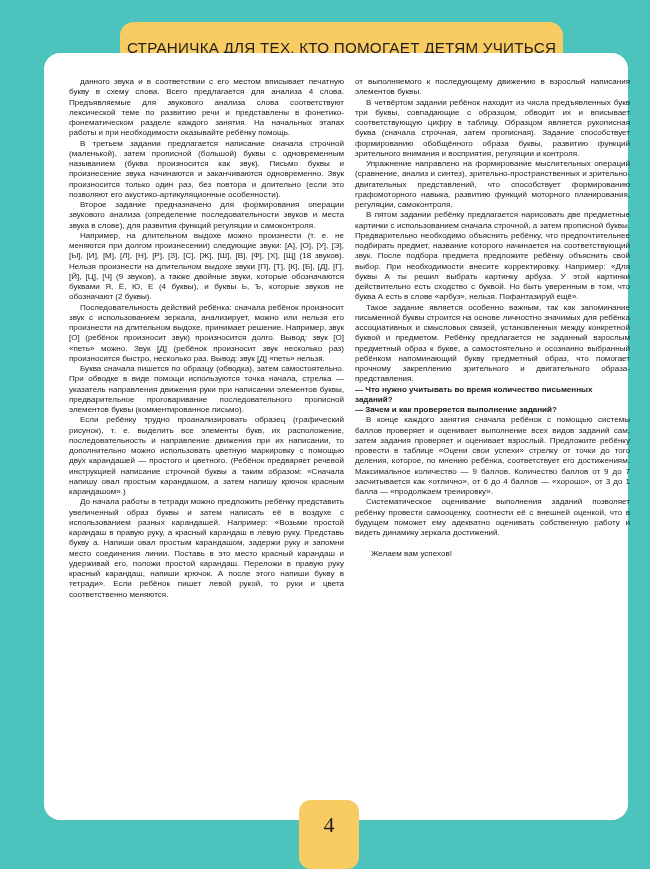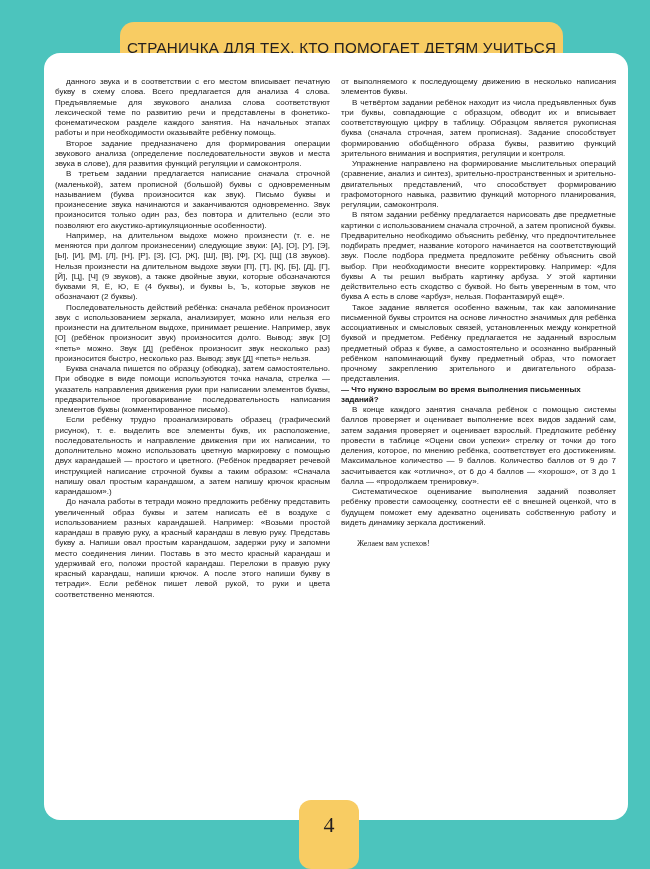--- a/index.html
+++ b/index.html
@@ -47,21 +47,21 @@
     left: 44px;
     top: 53px;
     width: 584px;
     height: 767px;
     background: #ffffff;
     border-radius: 16px;
     z-index: 3;
   }
   .columns {
     position: absolute;
-    left: 11px;
+    left: 25px;
     top: 24px;
     width: 562px;
     display: flex;
     gap: 11px;
   }
   .col {
     width: 275px;
   }
   .col p {
     margin: 0;
@@ -78,21 +78,20 @@
   }
   .col p.qhead {
     font-weight: bold;
     text-indent: 0;
     text-align: left;
   }
   .col p.closing {
     text-indent: 16px;
     margin-top: 11px;
     text-align: left;
-    font-family: Liberation Serif, serif;
   }
   
   .page-number-tab {
     position: absolute;
     left: 299px;
     top: 800px;
     width: 60px;
     height: 69px;
     background: #f8cc63;
     border-radius: 12px;
@@ -116,35 +115,36 @@
 <div class="page">
 
   <div class="header-banner">
     <div class="header-title">СТРАНИЧКА ДЛЯ ТЕХ, КТО ПОМОГАЕТ ДЕТЯМ УЧИТЬСЯ</div>
   </div>
 
   <div class="content-card">
     <div class="columns">
       <div class="col" id="left-col">
           <p>данного звука и в соответствии с его местом вписывает печатную букву в схему слова. Всего предлагается для анализа 4 слова. Предъявляемые для звукового анализа слова соответствуют лексической теме по развитию речи и представлены в фонетико-фонематическом разделе каждого занятия. На начальных этапах работы и при необходимости оказывайте ребёнку помощь.</p>
+          <p>В третьем задании предлагается написание сначала строчной (маленькой), затем прописной (большой) буквы с одновременным называнием (буква произносится как звук). Письмо буквы и произнесение звука начинаются и заканчиваются одновременно. Звук произносится только один раз, без повтора и длительно (если это позволяют его акустико-артикуляционные особенности).</p>
           <p>Второе задание предназначено для формирования операции звукового анализа (определение последовательности звуков и места звука в слове), для развития функций регуляции и самоконтроля.</p>
-          <p>В третьем задании предлагается написание сначала строчной (маленькой), затем прописной (большой) буквы с одновременным называнием (буква произносится как звук). Письмо буквы и произнесение звука начинаются и заканчиваются одновременно. Звук произносится только один раз, без повтора и длительно (если это позволяют его акустико-артикуляционные особенности).</p>
           <p>Например, на длительном выдохе можно произнести (т. е. не меняются при долгом произнесении) следующие звуки: [А], [О], [У], [Э], [Ы], [И], [М], [Л], [Н], [Р], [З], [С], [Ж], [Ш], [В], [Ф], [Х], [Щ] (18 звуков). Нельзя произнести на длительном выдохе звуки [П], [Т], [К], [Б], [Д], [Г], [Й], [Ц], [Ч] (9 звуков), а также двойные звуки, которые обозначаются буквами Я, Ё, Ю, Е (4 буквы), и буквы Ь, Ъ, которые звуков не обозначают (2 буквы).</p>
           <p>Последовательность действий ребёнка: сначала ребёнок произносит звук с использованием зеркала, анализирует, можно или нельзя его произнести на длительном выдохе, принимает решение. Например, звук [О] (ребёнок произносит звук) произносится долго. Вывод: звук [О] «петь» можно. Звук [Д] (ребёнок произносит звук несколько раз) произносится быстро, несколько раз. Вывод: звук [Д] «петь» нельзя.</p>
-          <p>Буква сначала пишется по образцу (обводка), затем самостоятельно. При обводке в виде помощи используются точка начала, стрелка — указатель направления движения руки при написании элементов буквы, предварительное проговаривание последовательность написания элементов буквы (комментированное письмо).</p>
+          <p>Буква сначала пишется по образцу (обводка), затем самостоятельно. При обводке в виде помощи используются точка начала, стрелка — указатель направления движения руки при написании элементов буквы, предварительное проговаривание последовательного прописной элементов буквы (комментированное письмо).</p>
           <p>Если ребёнку трудно проанализировать образец (графический рисунок), т. е. выделить все элементы букв, их расположение, последовательность и направление движения при их написании, то дополнительно можно использовать цветную маркировку с помощью двух карандашей — простого и цветного. (Ребёнок предваряет речевой инструкцией написание строчной буквы а таким образом: «Сначала напишу овал простым карандашом, а затем напишу крючок красным карандашом».)</p>
           <p>До начала работы в тетради можно предложить ребёнку представить увеличенный образ буквы и затем написать её в воздухе с использованием разных карандашей. Например: «Возьми простой карандаш в правую руку, а красный карандаш в левую руку. Представь букву а. Напиши овал простым карандашом, задержи руку и запомни место соединения линии. Поставь в это место красный карандаш и удерживай его, положи простой карандаш. Переложи в правую руку красный карандаш, напиши крючок. А после этого напиши букву в тетради». Если ребёнок пишет левой рукой, то руки и цвета соответственно меняются.</p>
         </div>
       <div class="col" id="right-col">
-          <p class="noindent">от выполняемого к последующему движению в несколько написания элементов буквы.</p>
+          <p class="noindent">от выполняемого к последующему движению в взрослый написания элементов буквы.</p>
           <p>В четвёртом задании ребёнок находит из числа предъявленных букв три буквы, совпадающие с образцом, обводит их и вписывает соответствующую цифру в таблицу. Образцом является рукописная буква (сначала строчная, затем прописная). Задание способствует формированию обобщённого образа буквы, развитию функций зрительного внимания и восприятия, регуляции и контроля.</p>
           <p>Упражнение направлено на формирование мыслительных операций (сравнение, анализ и синтез), зрительно-пространственных и зрительно-двигательных представлений, что способствует формированию графомоторного навыка, развитию функций моторного планирования, регуляции, самоконтроля.</p>
           <p>В пятом задании ребёнку предлагается нарисовать две предметные картинки с использованием сначала строчной, а затем прописной буквы. Предварительно необходимо объяснить ребёнку, что предпочтительнее подбирать предмет, название которого начинается на соответствующий звук. После подбора предмета предложите ребёнку объяснить свой выбор. При необходимости внесите корректировку. Например: «Для буквы А ты решил выбрать картинку арбуза. У этой картинки действительно есть сходство с буквой. Но быть уверенным в том, что буква А есть в слове «арбуз», нельзя. Пофантазируй ещё».</p>
           <p>Такое задание является особенно важным, так как запоминание письменной буквы строится на основе личностно значимых для ребёнка ассоциативных и смысловых связей, установленных между конкретной буквой и предметом. Ребёнку предлагается не заданный взрослым предметный образ к букве, а самостоятельно и осознанно выбранный ребёнком напоминающий букву предметный образ, что помогает прочному закреплению зрительного и двигательного образа-представления.</p>
-          <p class="qhead">— Что нужно взрослым во время выполнения письменных заданий?</p>
+          <p class="qhead">— Что нужно учитывать во время количество письменных заданий?</p>
+          <p class="qhead">— Зачем и как проверяется выполнение заданий?</p>
           <p>В конце каждого занятия сначала ребёнок с помощью системы баллов проверяет и оценивает выполнение всех видов заданий сам, затем задания проверяет и оценивает взрослый. Предложите ребёнку провести в таблице «Оцени свои успехи» стрелку от точки до того деления, которое, по мнению ребёнка, соответствует его достижениям. Максимальное количество — 9 баллов. Количество баллов от 9 до 7 засчитывается как «отлично», от 6 до 4 баллов — «хорошо», от 3 до 1 балла — «продолжаем тренировку».</p>
           <p>Систематическое оценивание выполнения заданий позволяет ребёнку провести самооценку, соотнести её с внешней оценкой, что в будущем поможет ему адекватно оценивать собственную работу и видеть динамику зеркала достижений.</p>
           <p class="closing">Желаем вам успехов!</p>
         </div>
     </div>
   </div>
 
   <div class="page-number-tab">
     <span class="page-number">4</span>
   </div>

